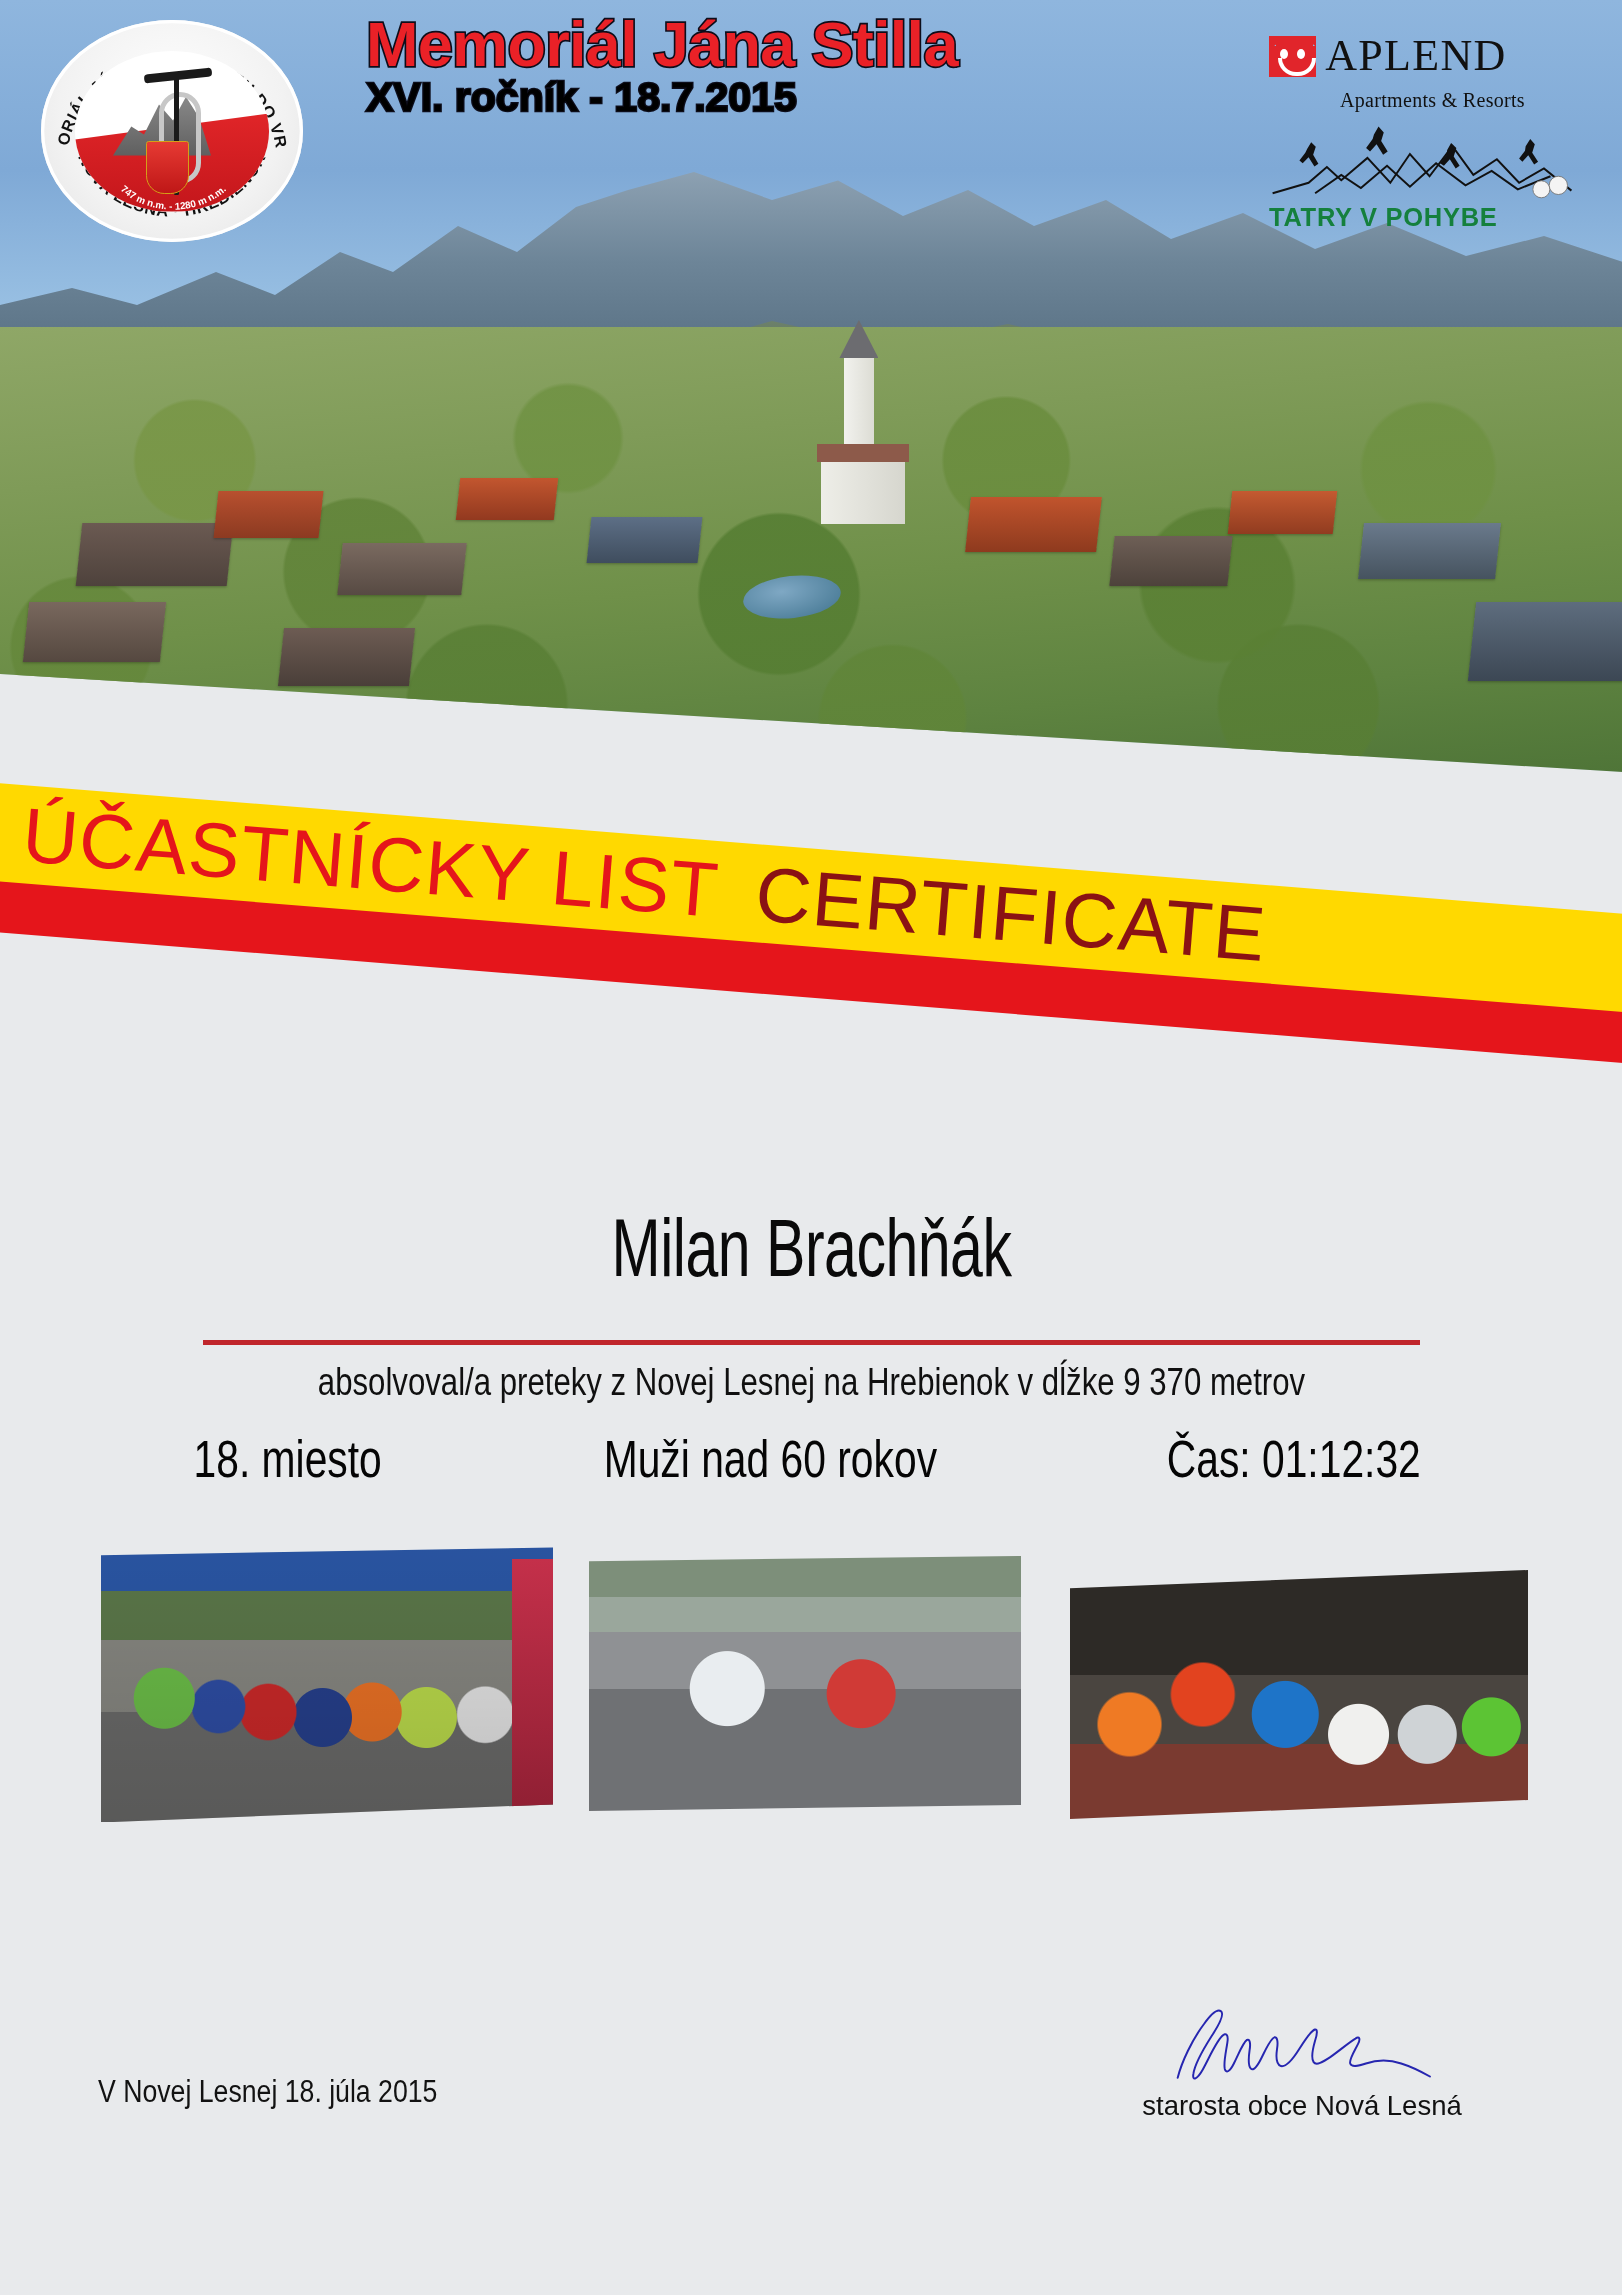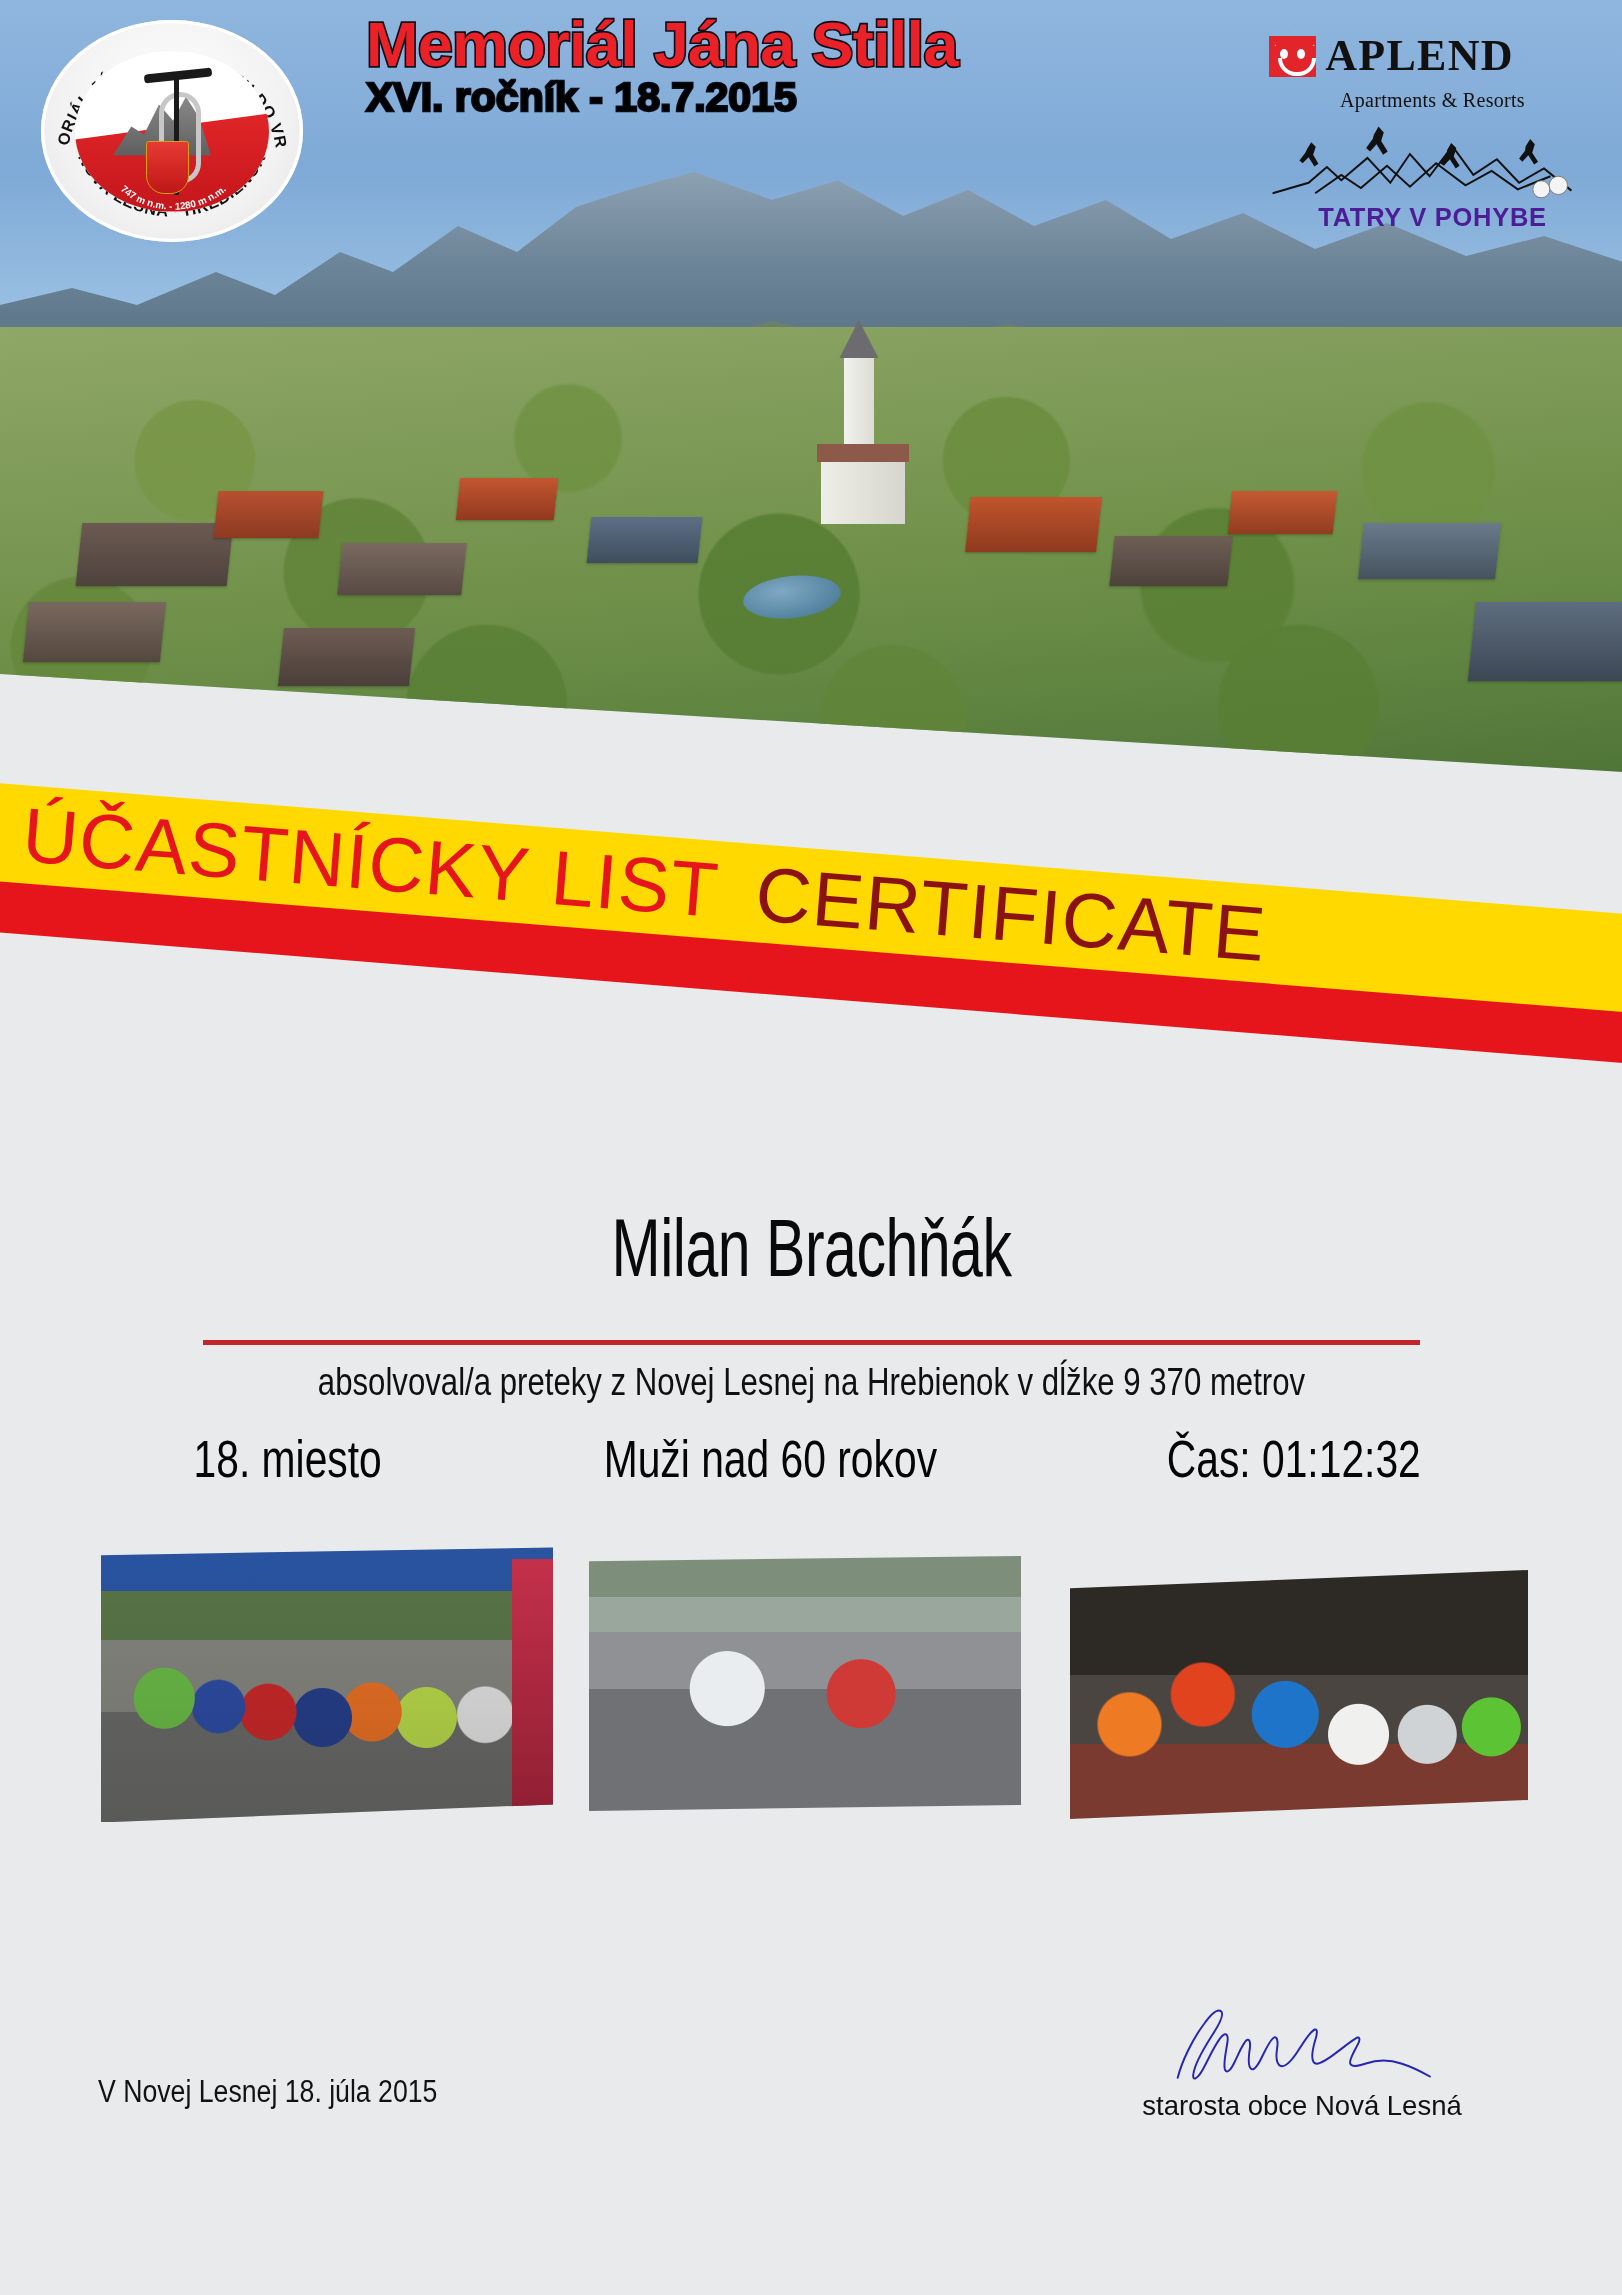--- a/index.html
+++ b/index.html
@@ -155,30 +155,30 @@
     -webkit-clip-path:polygon(0 100%,50% 0,100% 100%);
     clip-path:polygon(0 100%,50% 0,100% 100%);
   }
   .eye{position:absolute;width:8.5px;height:10.5px;border-radius:50%;background:#fff;top:13px;}
   .eye.l{left:10.5px;} .eye.r{left:27.5px;}
   .smile{
     position:absolute;left:8.5px;top:22px;width:30px;height:14.4px;
     border:4.6px solid #fff;border-top:none;border-radius:0 0 30px 30px;
   }
   .aplend-word{
-    font-family:"Liberation Serif", serif;font-size:44px;font-weight:bold;
+    font-family:"Liberation Serif", serif;font-size:44px;font-weight:normal;
     color:#111;letter-spacing:1.3px;line-height:1;
   }
   .aplend-tag{
     font-family:"Liberation Serif", serif;font-size:20px;color:#111;
     text-align:center;margin-top:11px;letter-spacing:0.3px;
   }
   .tvp-mtn{margin-top:7.9px;}
   .tvp-word{
-    font-size:25.5px;font-weight:bold;color:#4c1d95;text-align:center;
+    font-size:25.5px;font-weight:bold;color:#15803d;
     letter-spacing:0.7px;margin-top:-3.9px;
   }
 
   
   .banner-red{
     position:absolute;left:-52px;top:851px;width:1741px;height:77px;
     background:#e5151b;transform:rotate(4.6deg);transform-origin:0 0;
   }
   .banner-yellow{
     position:absolute;left:-52px;top:779px;width:1741px;height:98px;

